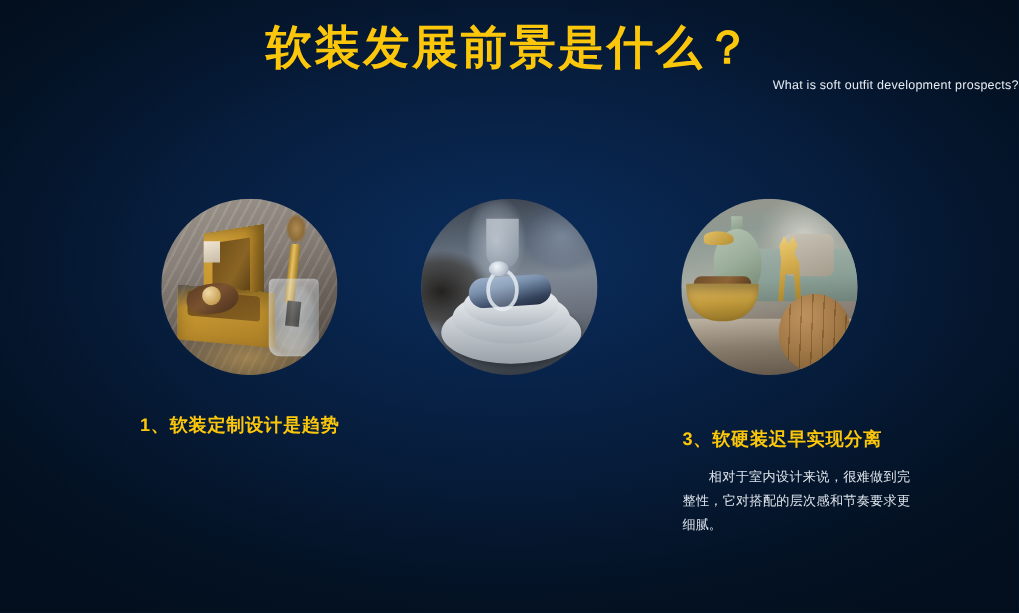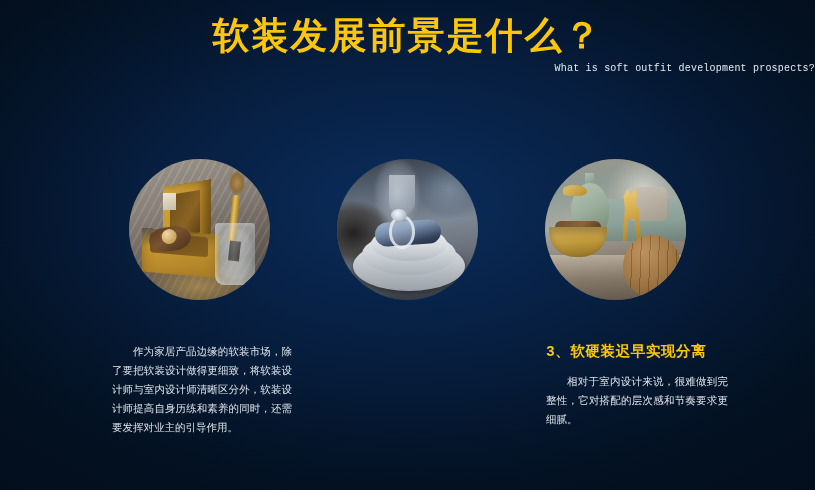--- a/index.html
+++ b/index.html
@@ -5,21 +5,21 @@
   html, body {
     margin: 0;
     padding: 0;
     background: #04152b;
   }
   #slide {
     position: relative;
     width: 815px;
     height: 490px;
     overflow: hidden;
-    font-family: Liberation Mono, monospace;
+    font-family: Liberation Sans, sans-serif;
     background:
       radial-gradient(ellipse 62% 58% at 50% 42%, #0a2d5c 0%, #082247 38%, #061b38 64%, #041427 100%),
       #04152b;
   }
   
   #slide::after {
     content: "";
     position: absolute;
     inset: 0;
     pointer-events: none;
@@ -314,21 +314,21 @@
         <div class="p3-bird"></div>
         <div class="p3-table"></div>
         <div class="p3-bowl-food"></div>
         <div class="p3-bowl"></div>
         <div class="p3-deer"></div>
         <div class="p3-pumpkin"></div>
       </div>
     </div>
 
     <div class="col" id="c1">
-      <div class="col-body">作为家居产品边缘的软装市场，除了要把软装设计做得更细致，将软装设计师与室内设计师清晰区分外，软装设计师提高自身历练和素养的同时，还需要发挥对业主的引导作用。</div>
+      <div class="col-head">1、软装定制设计是趋势</div>
     </div>
 
     <div class="col" id="c2">
     </div>
 
     <div class="col" id="c3">
       <div class="col-head">3、软硬装迟早实现分离</div>
       <div class="col-body">相对于室内设计来说，很难做到完整性，它对搭配的层次感和节奏要求更细腻。</div>
     </div>
 

